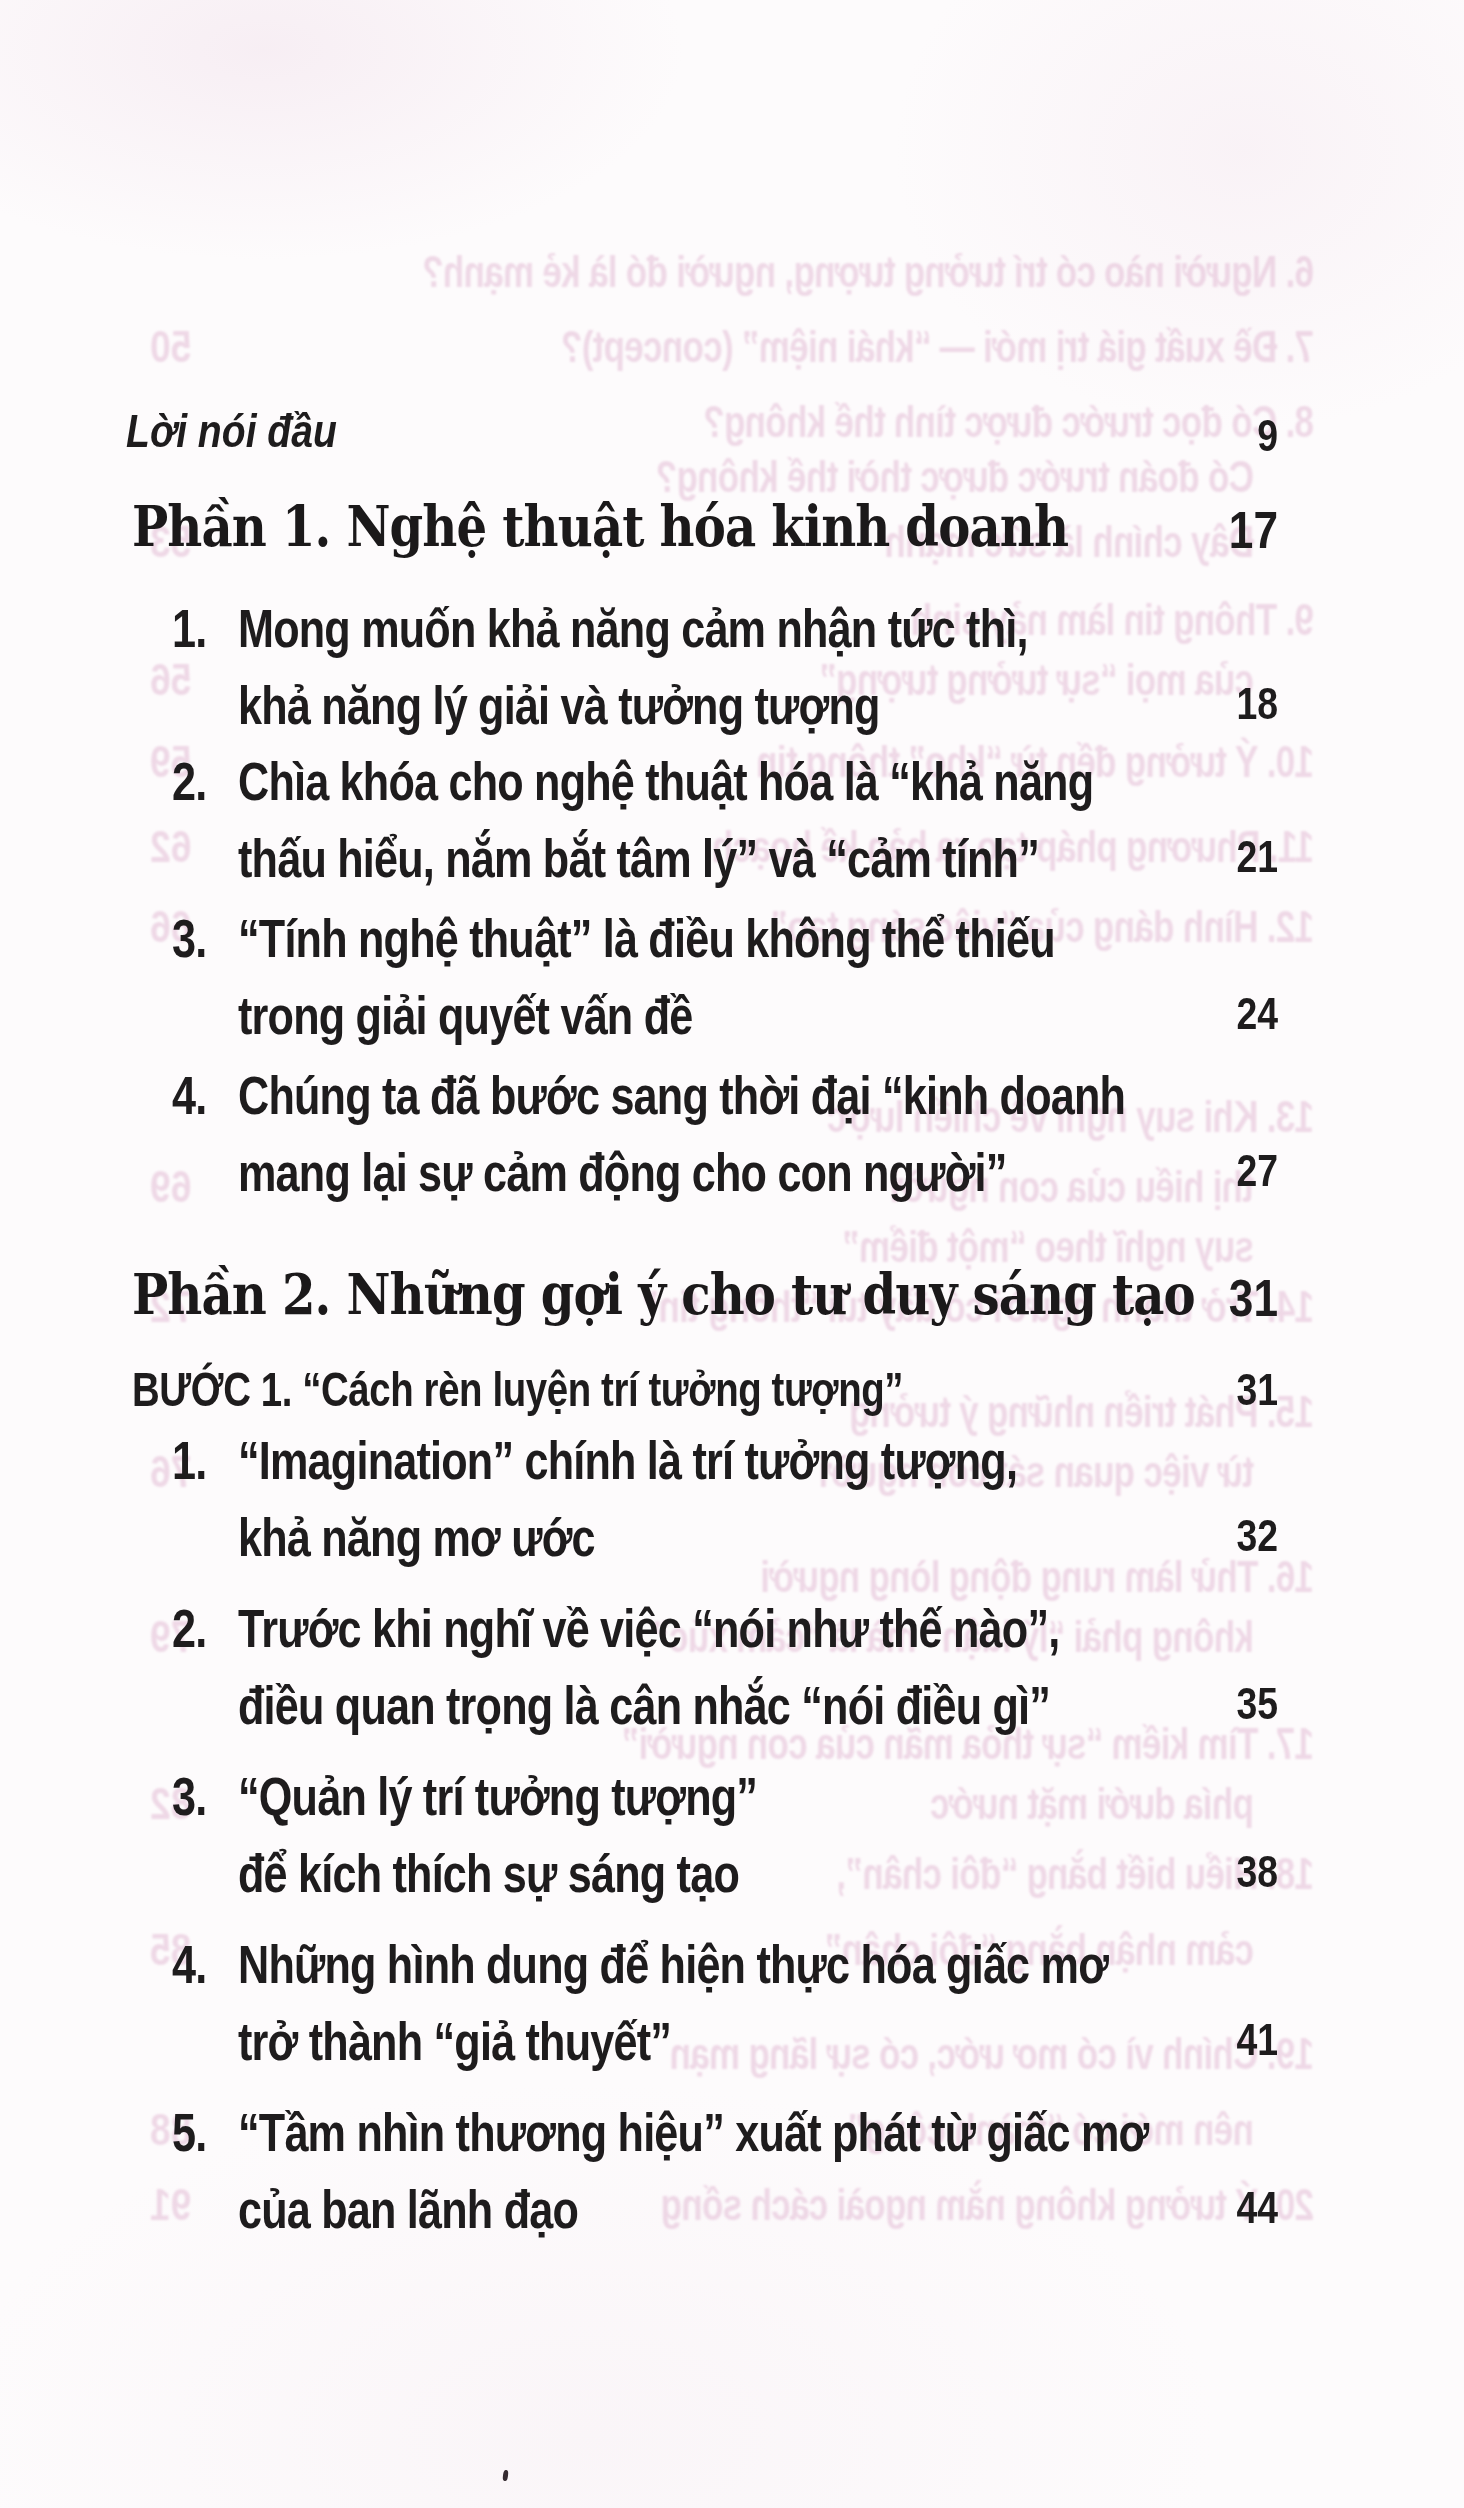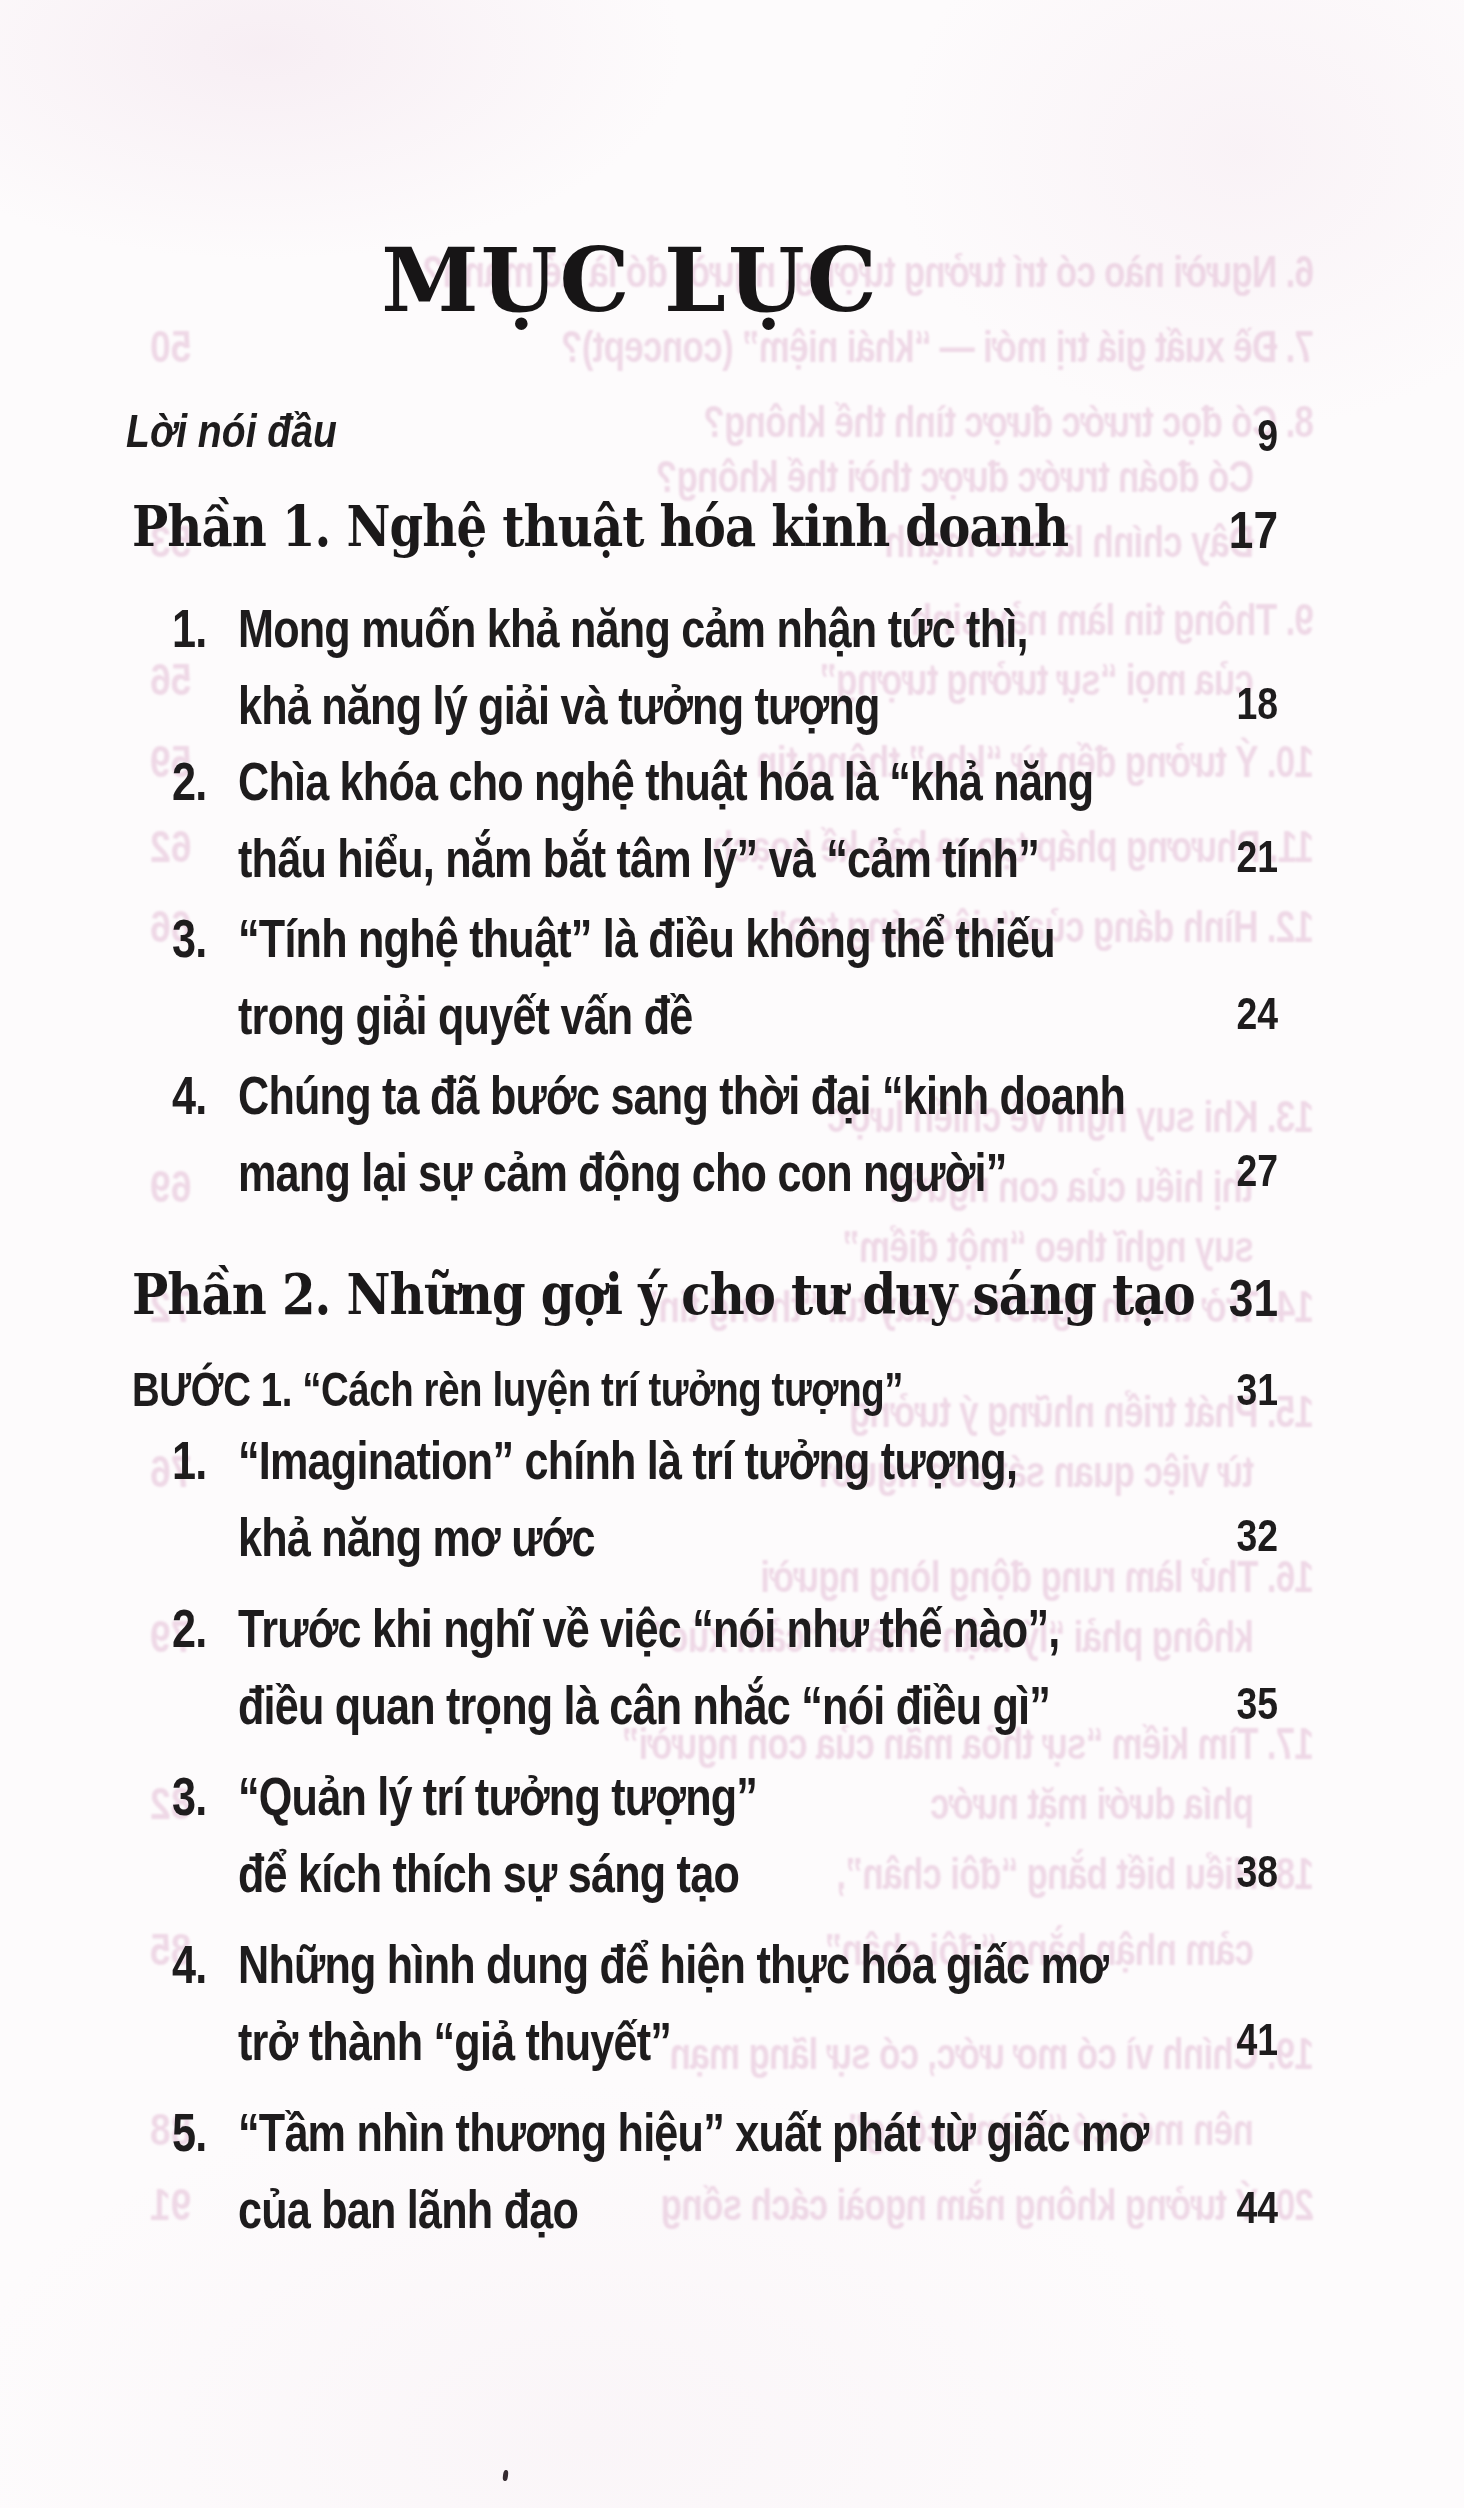--- a/index.html
+++ b/index.html
@@ -121,21 +121,20 @@
       <div class="bline" style="top: 1852px; left: 150px;">18. Hiểu biết bằng “đôi chân”,</div>
       <div class="bline" style="top: 1928px; left: 210px;">cảm nhận bằng “đôi chân”</div>
       <div class="bpg" style="top: 1928px;">85</div>
       <div class="bline" style="top: 2032px; left: 150px;">19. Chính vì có mơ ước, có sự lãng mạn</div>
       <div class="bline" style="top: 2108px; left: 210px;">nên mới có “thành công”</div>
       <div class="bpg" style="top: 2108px;">88</div>
       <div class="bline" style="top: 2183px; left: 150px;">20. Ý tưởng không nằm ngoài cách sống</div>
       <div class="bpg" style="top: 2183px;">91</div>
     </div>
 
-  <div class="t title" style="top:236px">MỤC LỤC</div>
 
   <div class="t preface" style="top:408px">Lời nói đầu</div>
   <div class="t pgcol pgn" style="top:414px">9</div>
 
   <div id="toc">
       <div class="t head" style="top: 498px;">Phần 1. Nghệ thuật hóa kinh doanh</div>
       <div class="t pgcol pgh" style="top: 504px;">17</div>
       <div class="t inum" style="top: 601px;">1.</div>
       <div class="t iline" style="top: 601px;">Mong muốn khả năng cảm nhận tức thì,</div>
       <div class="t iline" style="top: 678px;">khả năng lý giải và tưởng tượng</div>

